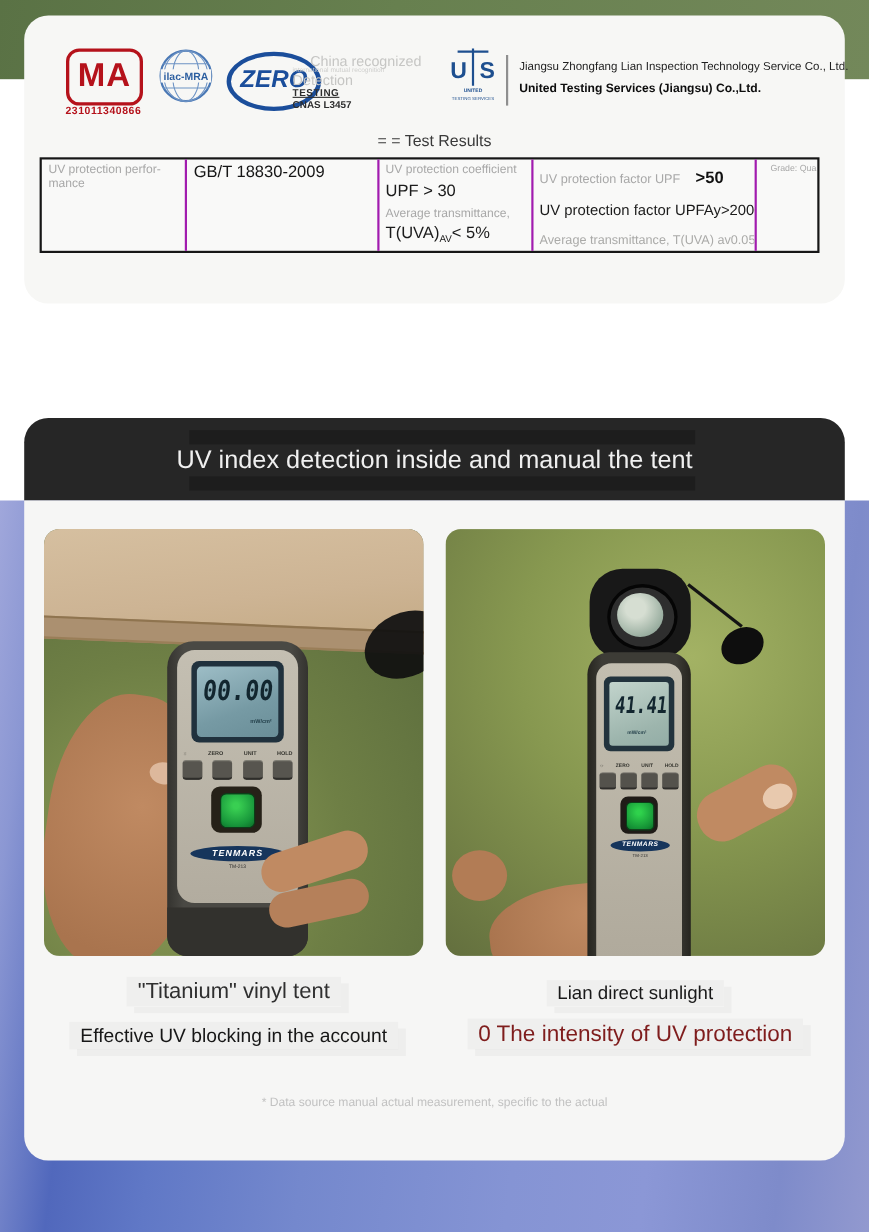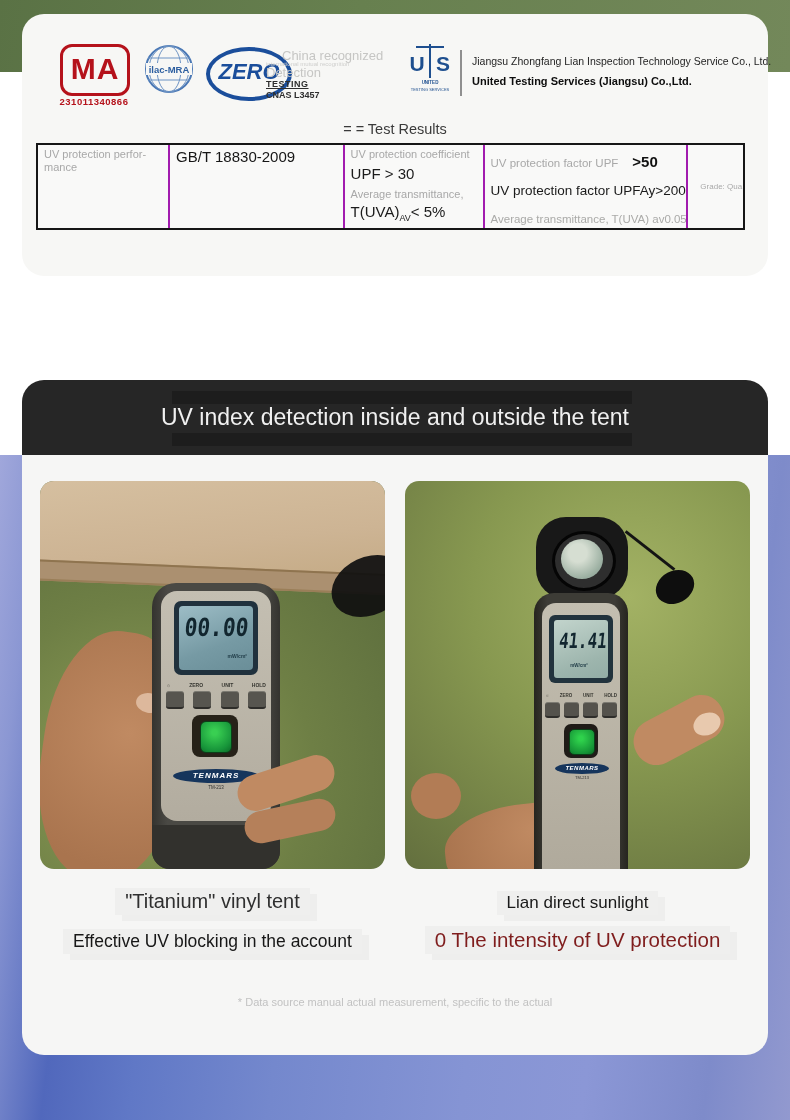--- a/index.html
+++ b/index.html
@@ -30,21 +30,21 @@
   .company-en{left:450px;top:61px;width:300px;font-size:11px;font-weight:bold;color:#0d0d0d;white-space:nowrap;overflow:hidden;}
 
   .results-heading{left:0;top:107px;width:746px;text-align:center;font-size:14.5px;color:#3a3a3a;}
   .rtable{left:14px;top:129px;width:709px;height:87px;border:2px solid #161616;display:flex;box-sizing:border-box;background:#f9f9f8;}
   .rtable>div{border-right:2px solid #a21caf;box-sizing:border-box;padding:3px 6px;overflow:hidden;}
   .rtable>div:last-child{border-right:none;}
   .c1{width:134px;font-size:11px;color:#a8a8a8;line-height:1.15;}
   .c2{width:177px;font-size:15px;color:#161616;}
   .c3{width:142px;}
   .c4{width:206px;}
-  .c5{width:44px;display:flex;align-items:center;justify-content:center;margin-left:12px;}
+  .c5{width:44px;display:flex;justify-content:center;margin-left:12px;}
   .g11{font-size:11px;color:#a8a8a8;white-space:nowrap;}
   .b15{font-size:15px;color:#1b1b1b;margin-top:5px;white-space:nowrap;}
   .c3 .g2{margin-top:6px;}
   .c3 .b2{margin-top:3px;}
   .c4 .l{font-size:11.5px;color:#aaaaa8;line-height:28px;white-space:nowrap;}
   .c4 .l1{color:#a8a8a8;}
   .c4 .v{font-size:15px;font-weight:bold;color:#111;margin-left:14px;}
   .c4 .l2{color:#1b1b1b;font-size:13.5px;}
   .grade{font-size:8px;color:#a9a9a9;white-space:nowrap;}
   sub.av{font-size:9px;}
@@ -190,21 +190,21 @@
       </div>
       <div class="c5">
           <span class="grade">Grade: Qua</span>
         </div>
     </div>
   </div>
 
   <div class="abs banner">
     <div class="abs banner-patch bp1"></div>
     <div class="abs banner-patch bp2"></div>
-    <div class="abs banner-title">UV index detection inside and outside the tent</div>
+    <div class="abs banner-title">UV index detection inside and manual the tent</div>
   </div>
 
   <div class="abs det-card">
 
     <div class="abs photo photo-left">
       <div class="abs ph-bg-l"></div>
       <div class="abs tent"></div>
       <div class="abs tent-seam"></div>
       <div class="abs cap-blob-l"></div>
       <div class="abs hand-palm-l"></div>

